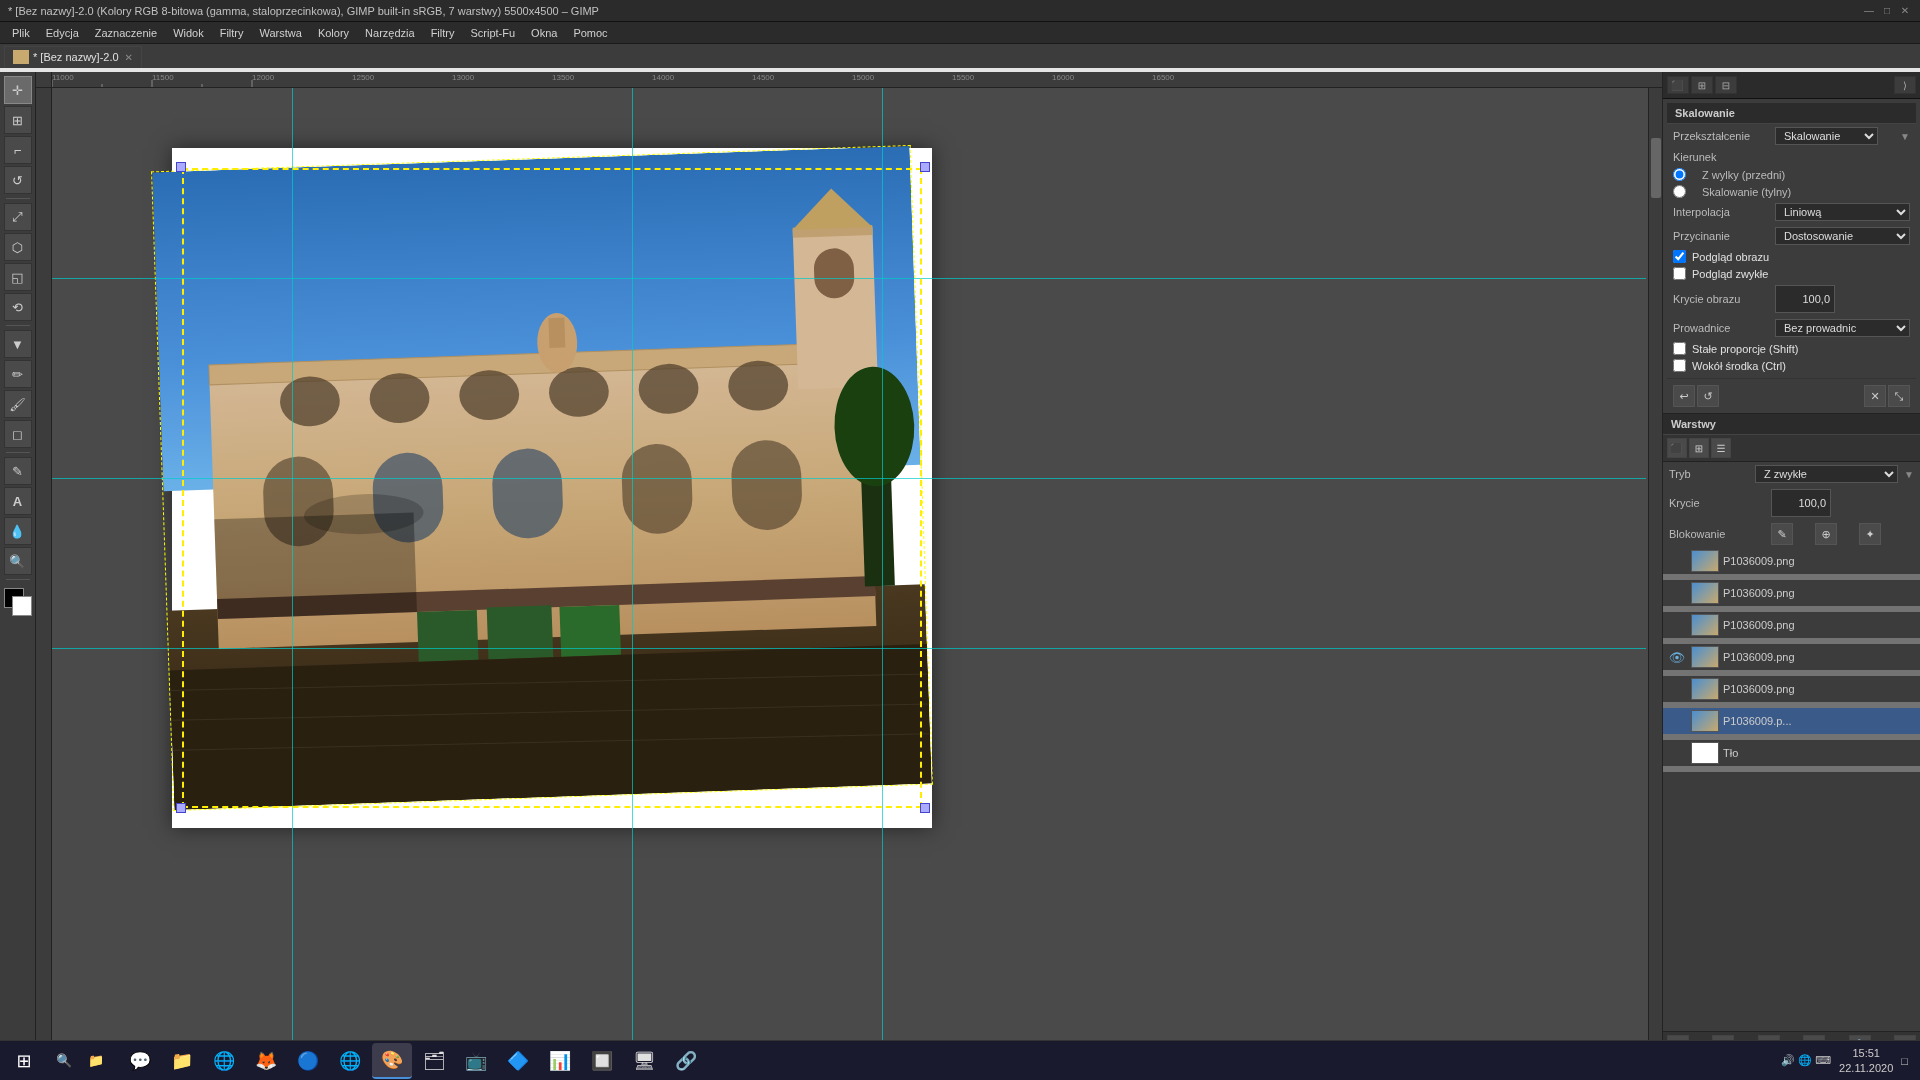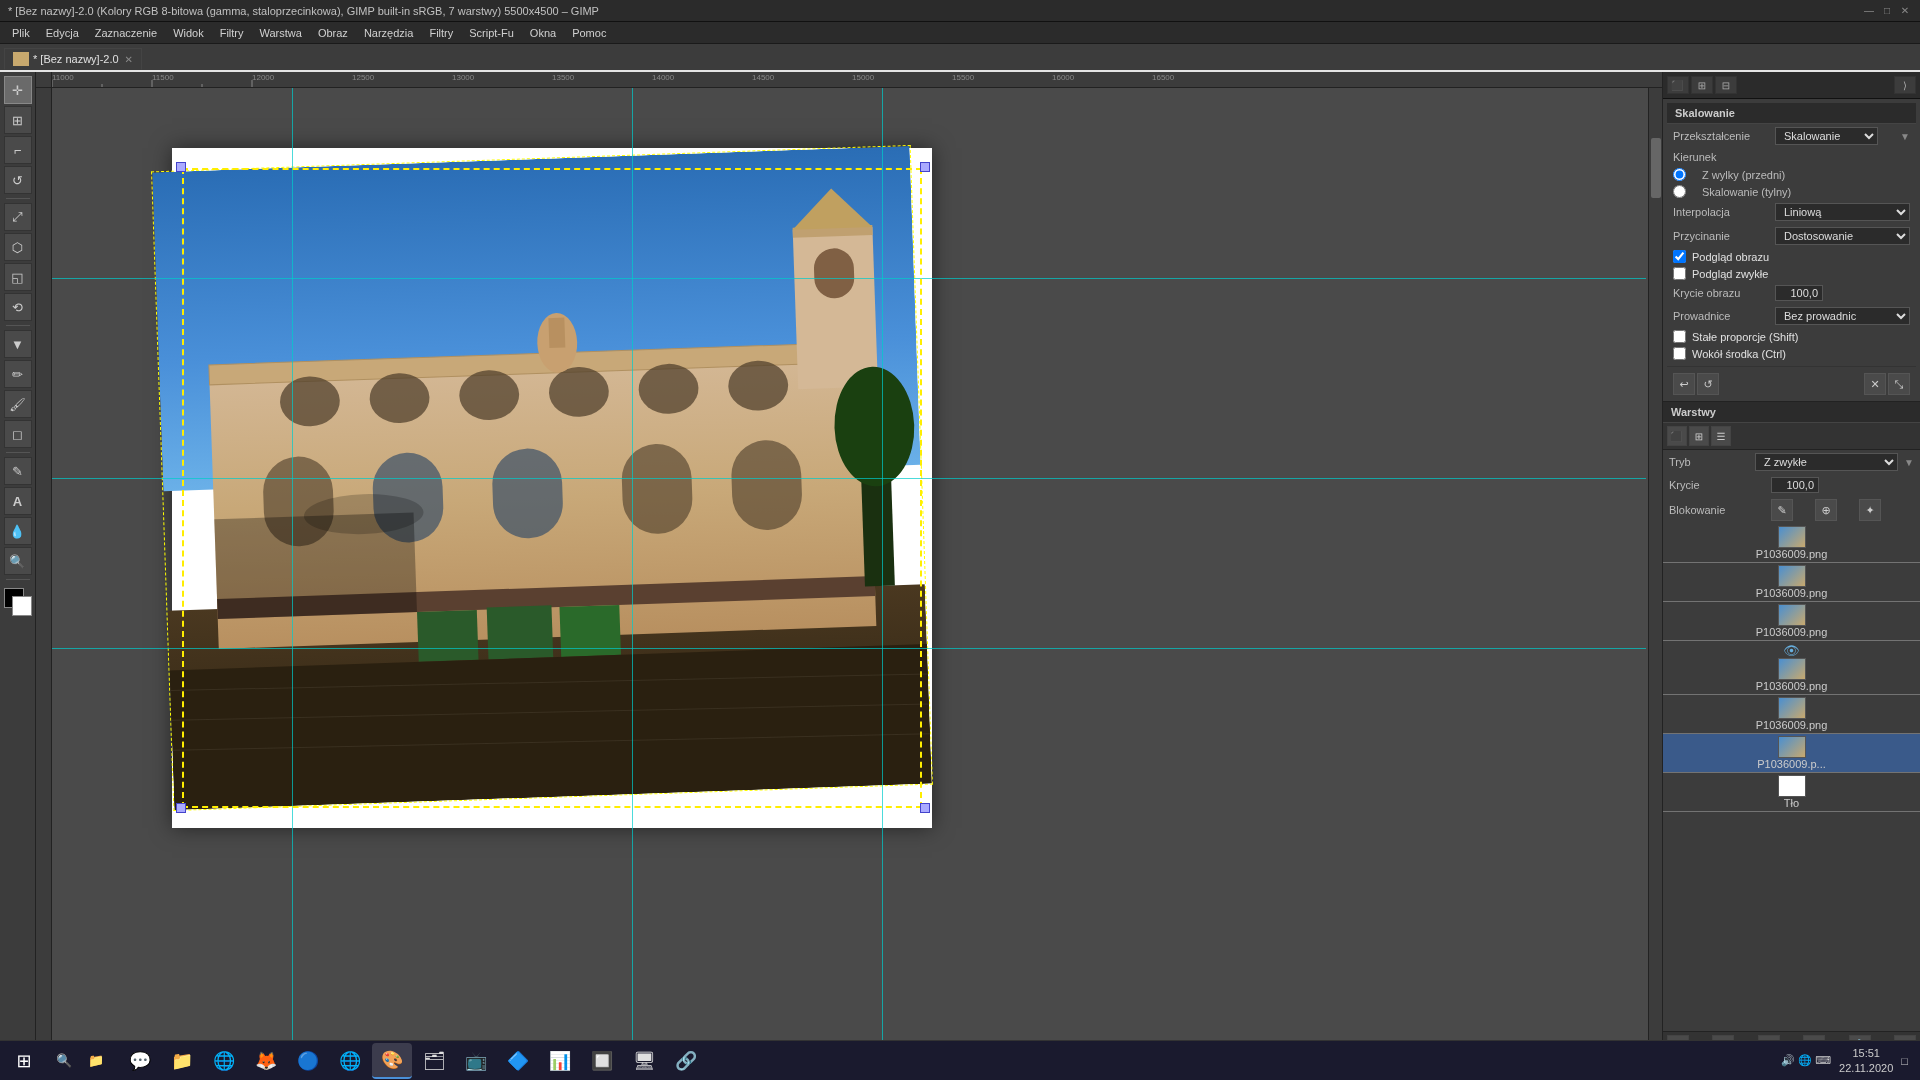--- a/index.html
+++ b/index.html
@@ -14,21 +14,21 @@
     #title-bar {
       width: 100%; height: 22px; background: #2b2b2b; display: flex; align-items: center;
       justify-content: space-between; padding: 0 8px; border-bottom: 1px solid #111;
     }
     #title-text { font-size: 11px; color: #c0c0c0; }
     .title-btn { width: 14px; height: 14px; border: none; cursor: pointer; font-size: 10px; display: flex; align-items: center; justify-content: center; color: #888; background: transparent; }
     .title-btns { display: flex; gap: 4px; }
 
     
     #tab-bar {
-      height: 28px; background: #3c3c3c; display: flex; align-items: flex-end; padding: 0 4px; border-bottom: 2px solid #e5e5e5;
+      height: 28px; background: #3c3c3c; display: flex; align-items: flex-end; padding: 0 4px; border-bottom: 4px solid #e5e5e5;
     }
     .tab { display: flex; align-items: center; padding: 3px 8px; background: #5a5a5a; border: 1px solid #444; border-bottom: none; cursor: pointer; font-size: 11px; margin-right: 2px; }
     .tab.active { background: #3c3c3c; border-bottom: 1px solid #3c3c3c; }
     .tab-close { margin-left: 6px; color: #888; font-size: 10px; }
 
     
     #main-layout { display: flex; width: 100%; height: calc(1080px - 22px - 22px - 28px - 24px); }
 
     
     #toolbox {
@@ -134,34 +134,34 @@
     .panel-label { color: #bbb; min-width: 80px; }
     .panel-select {
       background: #2b2b2b; border: 1px solid #555; color: #ddd; font-size: 11px; padding: 1px 4px; flex: 1;
     }
     .radio-row { display: flex; align-items: center; gap: 16px; padding: 2px 6px; }
     .radio-label { font-size: 11px; color: #bbb; }
     input[type="radio"] { margin: 0; }
     input[type="checkbox"] { margin: 0; }
     .checkbox-row { display: flex; align-items: center; gap: 6px; padding: 2px 6px; }
     .panel-input {
-      background: #2b2b2b; border: 1px solid #555; color: #ddd; font-size: 11px; padding: 1px 4px; width: 48px; text-align: right;
+      background: #2b2b2b; border: 1px solid #555; color: #ddd; font-size: 11px; padding: 7px 4px; width: 60px; text-align: right;
     }
     .icon-btn-row { display: flex; align-items: center; gap: 2px; padding: 2px 6px; }
     .icon-btn {
       width: 22px; height: 22px; background: #4a4a4a; border: 1px solid #555; display: flex; align-items: center; justify-content: center; cursor: pointer; font-size: 11px; color: #ccc;
     }
 
     
     #layers-panel { flex: 1; display: flex; flex-direction: column; min-height: 200px; }
     .layers-toolbar { display: flex; align-items: center; padding: 3px 4px; gap: 2px; background: #333; border-bottom: 1px solid #222; }
     .layer-tool-btn { width: 20px; height: 20px; background: #4a4a4a; border: 1px solid #444; cursor: pointer; display: flex; align-items: center; justify-content: center; font-size: 10px; color: #ccc; }
     .layers-list { flex: 1; overflow-y: auto; }
     .layer-row {
-      display: flex; align-items: center; padding: 2px 4px; border-bottom: 1px solid #737373; cursor: pointer; min-height: 30px; flex-direction: column;
+      display: flex; align-items: center; padding: 2px 4px; border-bottom: 6px solid #737373; cursor: pointer; min-height: 30px;
     }
     .layer-row.active { background: #3a5a8a; }
     .layer-vis-btn { width: 20px; display: flex; justify-content: center; color: #aaa; font-size: 13px; cursor: pointer; }
     .layer-thumb { width: 28px; height: 22px; border: 1px solid #555; margin: 0 4px; flex-shrink: 0; background: #888; overflow: hidden; }
     .layer-thumb-white { background: white; }
     .layer-name { font-size: 11px; color: #ccc; flex: 1; }
     .layer-mode-row { display: flex; align-items: center; padding: 3px 6px; gap: 6px; }
     .layers-bottom { display: flex; align-items: center; padding: 3px 4px; gap: 2px; background: #333; border-top: 1px solid #222; justify-content: space-between; }
     .bottom-btn { width: 22px; height: 18px; background: #4a4a4a; border: 1px solid #444; cursor: pointer; display: flex; align-items: center; justify-content: center; font-size: 10px; color: #ccc; }
 
@@ -199,21 +199,21 @@
   </div>
 </div>
 
 <div id="menu-bar">
   <span class="menu-item">Plik</span>
   <span class="menu-item">Edycja</span>
   <span class="menu-item">Zaznaczenie</span>
   <span class="menu-item">Widok</span>
   <span class="menu-item">Filtry</span>
   <span class="menu-item">Warstwa</span>
-  <span class="menu-item">Obraz</span>
+  <span class="menu-item">Kolory</span>
   <span class="menu-item">Narzędzia</span>
   <span class="menu-item">Filtry</span>
   <span class="menu-item">Script-Fu</span>
   <span class="menu-item">Okna</span>
   <span class="menu-item">Pomoc</span>
 </div>
 
 <div id="tab-bar">
   <div class="tab active">
     <span style="display:inline-block;width:16px;height:14px;background:#c8a96e;margin-right:4px;vertical-align:middle;"></span>

